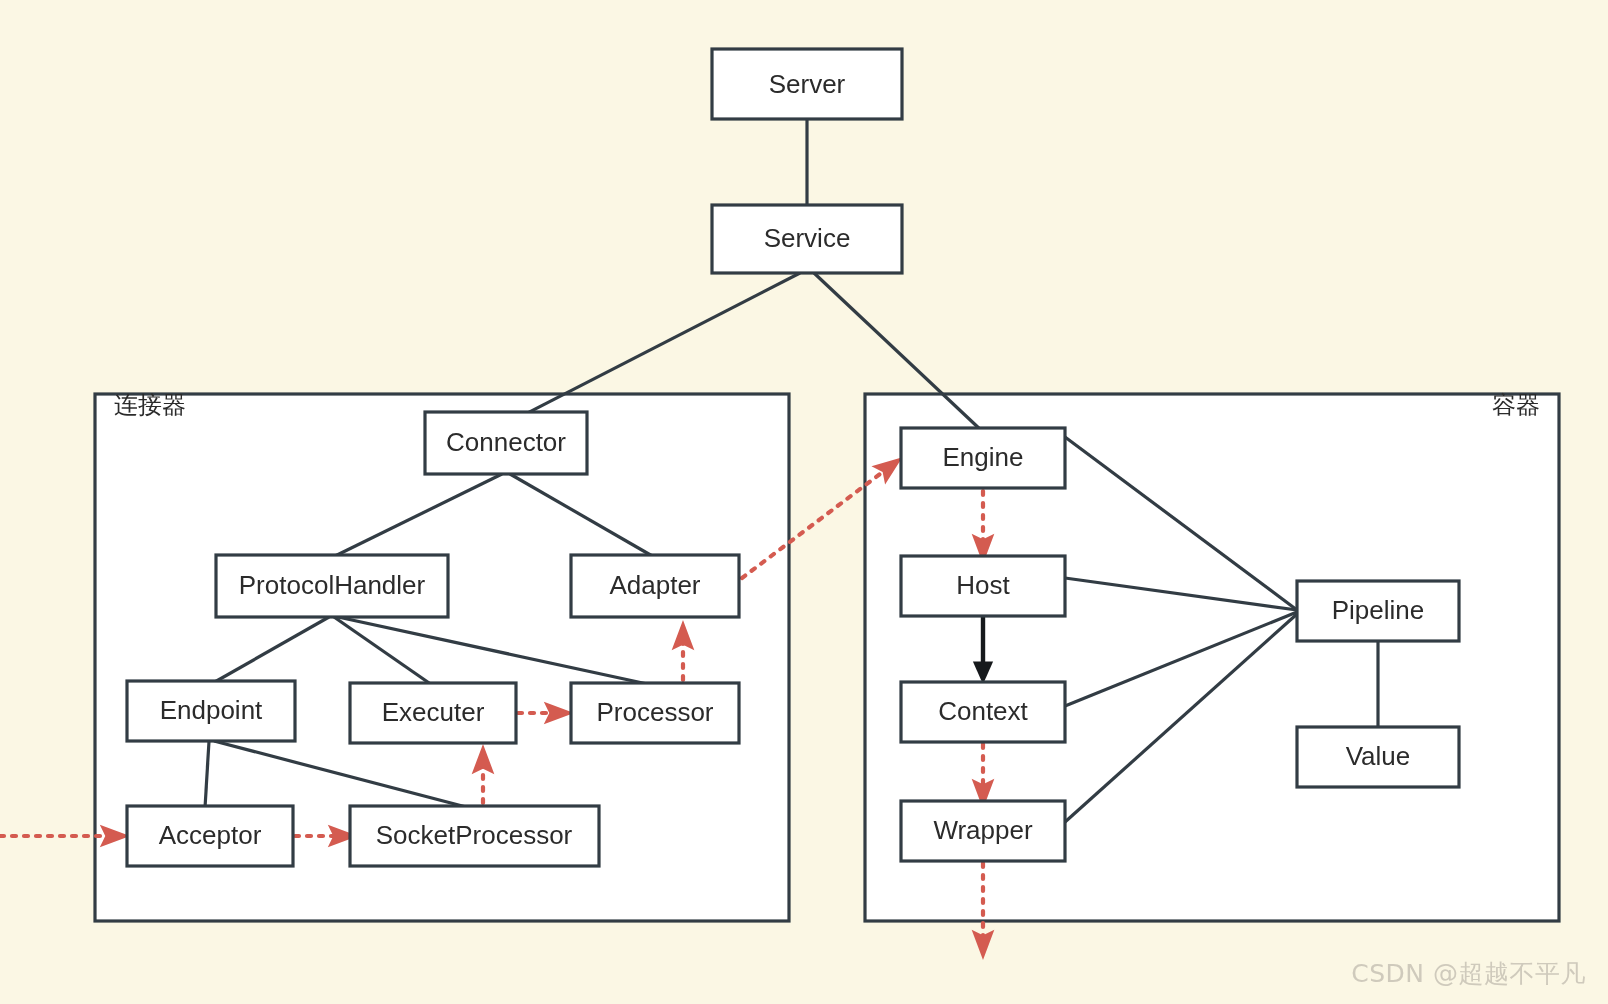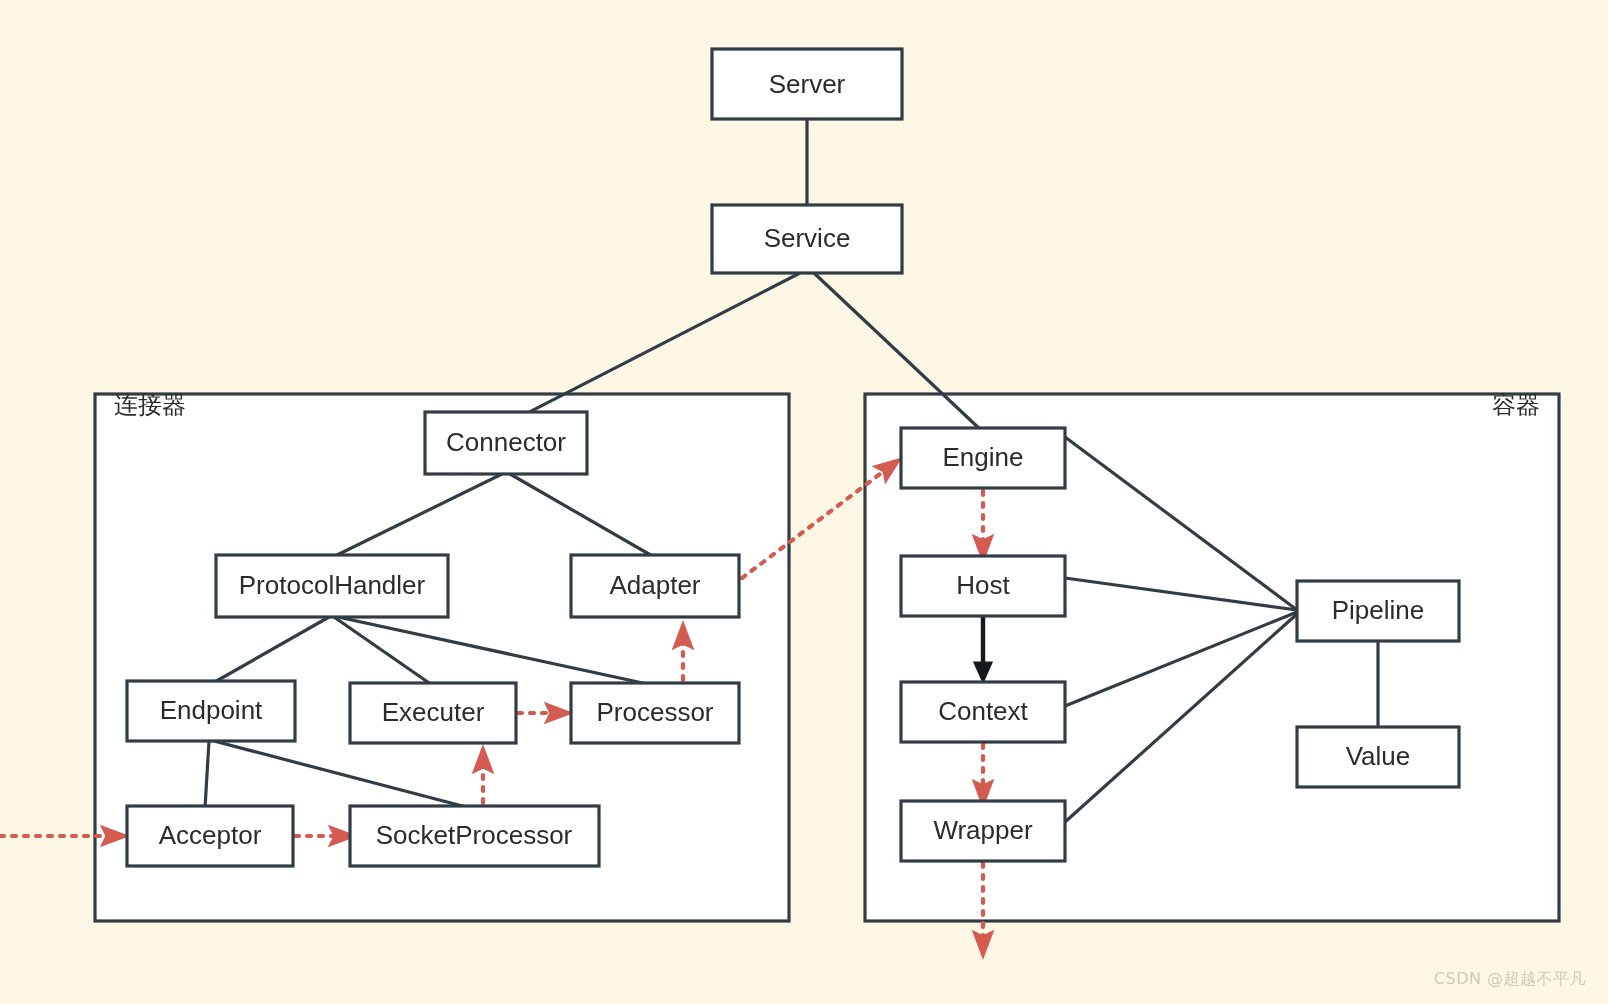--- a/index.html
+++ b/index.html
@@ -66,21 +66,21 @@
     stroke-width: 4.2;
     stroke-dasharray: 4 8;
     stroke-linecap: round;
     fill: none;
   }
   .watermark {
     position: absolute;
     right: 22px;
     bottom: 14px;
     font-family: "DejaVu Sans", "Liberation Sans", sans-serif;
-    font-size: 16px;
+    font-size: 25px;
     color: #cfcabc;
     letter-spacing: 0.5px;
     white-space: nowrap;
     user-select: none;
   }
 </style>
 </head>
 <body>
 
 <div id="diagram-root">

